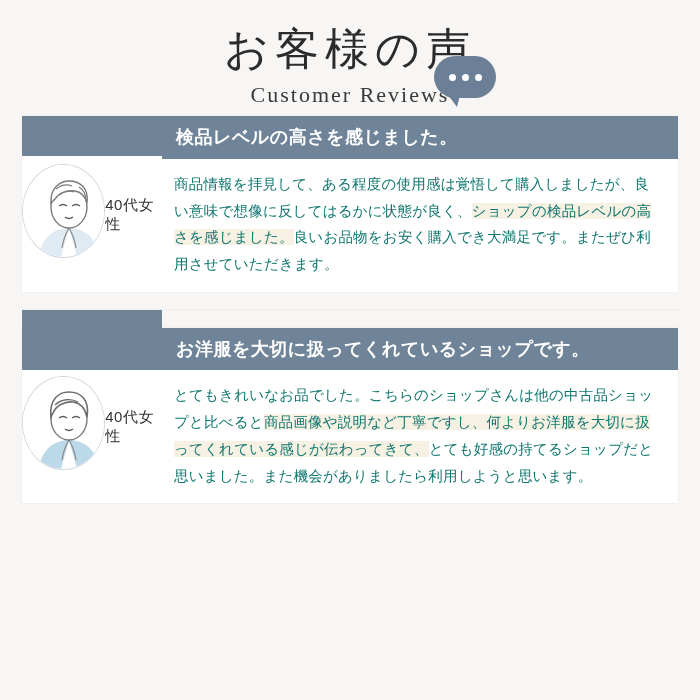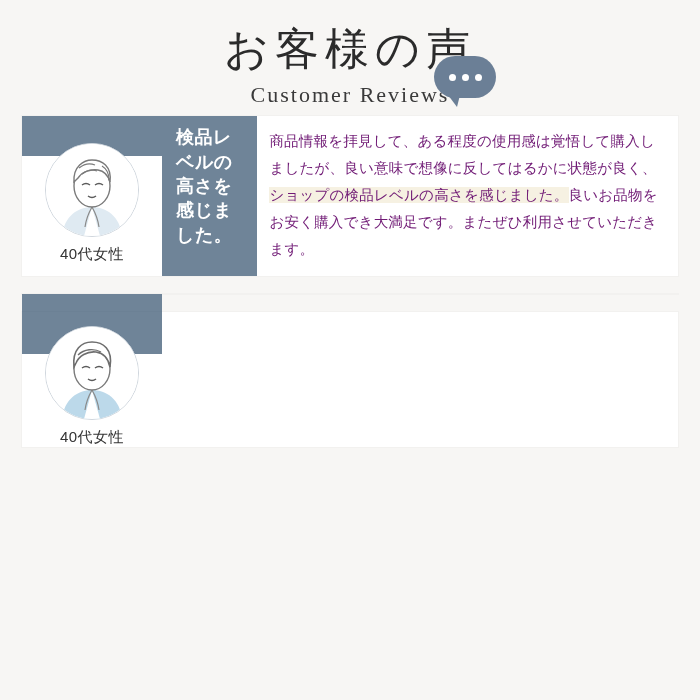--- a/index.html
+++ b/index.html
@@ -82,23 +82,23 @@
     background: #ffffff;
     margin-bottom: 18px;
     display: flex;
     align-items: stretch;
     box-shadow: 0 0 0 1px rgba(0,0,0,0.02);
   }
   .card .avatar-col {
     flex: 0 0 140px;
     background: #ffffff;
     display: flex;
-    flex-direction: column;
+    flex-direction: row;
     align-items: center;
-    justify-content: center;
+    justify-content: flex-end;
     padding-top: 14px;
   }
   .avatar {
     width: 92px;
     height: 92px;
     border-radius: 50%;
     background: #ffffff;
     border: 1px solid #cfd6dd;
     position: relative;
     overflow: hidden;
@@ -106,37 +106,37 @@
   .avatar svg { display: block; }
   .avatar-label {
     margin-top: 8px;
     font-size: 15px;
     color: #333;
     letter-spacing: 0.5px;
   }
   .card .content-col {
     flex: 1 1 auto;
     display: flex;
-    flex-direction: row;
+    flex-direction: column;
     min-width: 0;
   }
   .card-head {
     background: #6f8498;
     color: #ffffff;
     font-size: 18px;
     font-weight: bold;
     letter-spacing: 0.5px;
     padding: 9px 12px 9px 14px;
     line-height: 1.35;
   }
   .card-body {
     padding: 12px 16px 14px 12px;
     font-size: 14.5px;
     line-height: 1.85;
-    color: #701a75;
+    color: #0f766e;
     letter-spacing: 0.2px;
   }
   .card-body .hl {
     background: #f6f1e2;
   }
 
   
   .card .head-strip {
     position: absolute;
     left: 0;
@@ -206,16 +206,20 @@
      <ellipse cx="46" cy="42" rx="18" ry="21" fill="#ffffff" stroke="#7a7a7a" stroke-width="1.4"></ellipse>
      <path d="M28 40 C26 22 36 15 46 15 C57 15 67 22 64 40 C62 30 57 26 50 25 C41 24 33 29 30 36 Z" fill="#ffffff" stroke="#6e6e6e" stroke-width="1.6"></path>
      <path d="M32 28 C38 22 48 21 55 25" stroke="#6e6e6e" stroke-width="1.3" fill="none"></path>
      <path d="M36 41 q4 -3 8 0" stroke="#5b5b5b" stroke-width="1.5" fill="none"></path>
      <path d="M49 41 q4 -3 8 0" stroke="#5b5b5b" stroke-width="1.5" fill="none"></path>
      <path d="M42 52 q4 3 8 0" stroke="#5b5b5b" stroke-width="1.5" fill="none"></path>
    </svg>
           </div>
           <div class="avatar-label">40代女性</div>
         </div>
+        <div class="content-col">
+          <div class="card-head">お洋服を大切に扱ってくれているショップです。</div>
+          <div class="card-body"><span>とてもきれいなお品でした。こちらのショップさんは他の中古品ショップと比べると</span><span class="hl">商品画像や説明など丁寧ですし、何よりお洋服を大切に扱ってくれている感じが伝わってきて、</span><span>とても好感の持てるショップだと思いました。また機会がありましたら利用しようと思います。</span></div>
+        </div>
       </div>
     </div>
 
 </div>
 
 </body></html>

